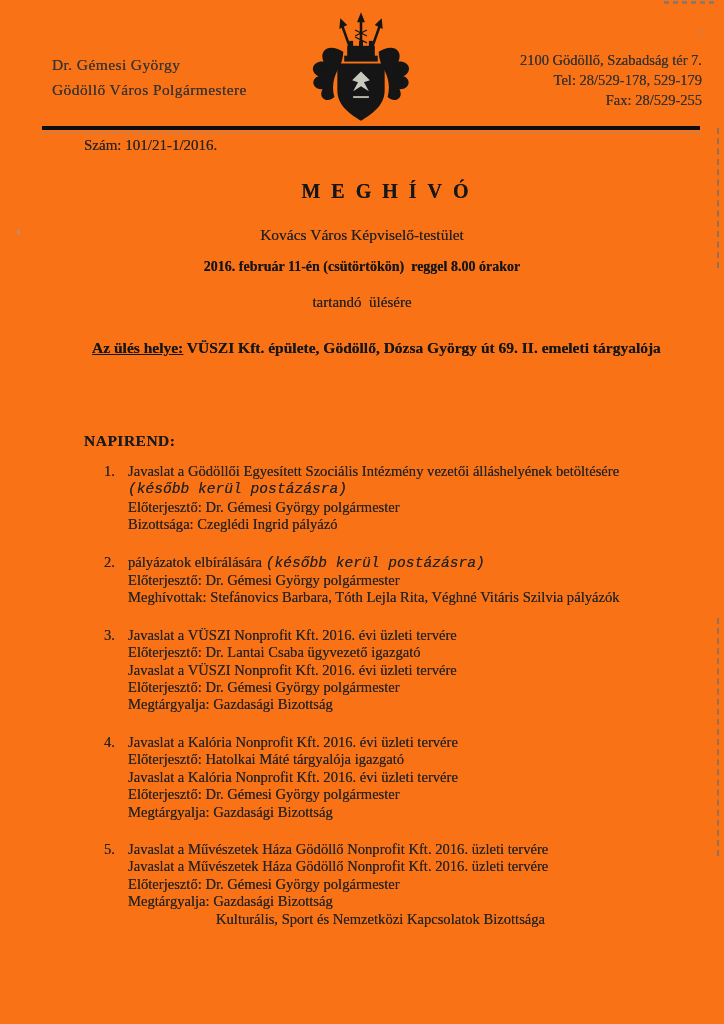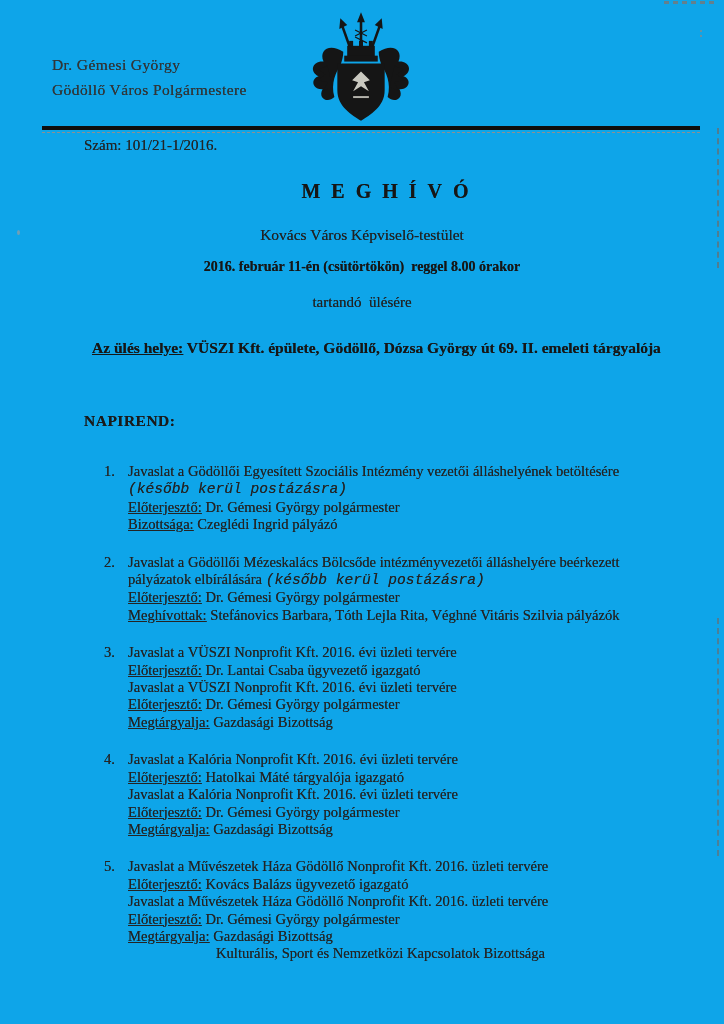--- a/index.html
+++ b/index.html
@@ -1,45 +1,45 @@
 <!DOCTYPE html>
 <html><head>
 <meta charset="utf-8">
 <style>
   html,body{margin:0;padding:0;background:#9a9a9a;}
   .page{
     position:relative;width:724px;height:1024px;margin:0 auto;
-    background:#0ea5e9;overflow:hidden;
+    background:#f97316;overflow:hidden;
     font-family:"Liberation Serif","DejaVu Serif",serif;
     color:#222;
   }
   .ink{text-shadow:0 0 .35px rgba(30,30,30,.75);}
   
   .sender{position:absolute;left:52px;top:52px;font-size:15.5px;line-height:25px;color:#353535;letter-spacing:.4px;}
   .contact{position:absolute;right:22px;top:50px;text-align:right;font-size:14.5px;line-height:20px;color:#333;}
   .emblem{position:absolute;left:292px;top:10px;width:138px;height:114px;}
   .rule{position:absolute;left:42px;right:24px;top:126px;height:4px;background:#0e0e0e;}
   .rule::after{content:"";position:absolute;left:0;right:0;top:6px;border-top:1px dashed #8f8f8f;}
   .refnum{position:absolute;left:84px;top:137px;font-size:15px;color:#242424;}
   
   .cline{position:absolute;left:0;width:100%;text-align:center;white-space:pre;}
   .doc-title{top:180px;font-size:20px;font-weight:bold;letter-spacing:.55em;text-indent:.55em;color:#161616;padding-left:23px;}
   .doc-subtitle{top:226px;font-size:15.5px;}
   .doc-datetime{top:259px;font-size:14px;font-weight:bold;color:#161616;}
   .doc-phrase{top:294px;font-size:15px;}
   
   .location{position:absolute;left:92px;top:339px;font-size:15.5px;font-weight:bold;color:#161616;white-space:pre;}
   .u{text-decoration:underline;}
-  .napirend{position:absolute;left:84px;top:412px;font-size:15.5px;font-weight:bold;letter-spacing:.5px;color:#1a1a1a;}
+  .napirend{position:absolute;left:84px;top:432px;font-size:15.5px;font-weight:bold;letter-spacing:.5px;color:#1a1a1a;}
   .agenda{position:absolute;left:104px;top:463px;width:578px;font-size:14.6px;line-height:17.4px;color:#242424;}
   .agenda-item{display:flex;margin-bottom:20px;}
   .agenda-number{width:24px;flex:none;}
   .agenda-line.indent{padding-left:88px;}
   .seg-italic{font-style:italic;font-family:Liberation Mono, monospace;}
-  .seg-underline{text-decoration:underline;}
+  .seg-underline{}
   
   .artifact{position:absolute;pointer-events:none;}
   .edge-line-1{left:717px;top:128px;height:140px;border-left:2px dashed #6d6d6d;opacity:.7;}
   .edge-line-2{left:717px;top:618px;height:238px;border-left:2px dashed #6d6d6d;opacity:.65;}
   .corner-frag{right:8px;top:1px;width:52px;height:3px;background:repeating-linear-gradient(90deg,#777 0 5px,transparent 5px 9px);opacity:.8;}
   .speck-1{left:17px;top:230px;width:3px;height:5px;background:#9c9c9c;border-radius:50%;opacity:.7;}
   .speck-2{left:700px;top:30px;width:2px;height:8px;background:repeating-linear-gradient(#8a8a8a 0 2px,transparent 2px 5px);opacity:.7;}
 </style>
 </head>
 <body>
@@ -88,20 +88,25 @@
         <path stroke="none" d="M104,56 l9,4 -7,5 8,6 -10,2 4,8 -9,-3 z" fill="#151515"></path>
 
         <path stroke="none" d="M46,54 h48 v27 c0,17 -15,25 -24,31 c-9,-6 -24,-14 -24,-31 z"></path>
 
         <path d="M70,62 l9,9 -6,2 5,9 -8,-5 -8,5 5,-9 -6,-2 z" fill="#dddbd2" stroke="none" opacity="0.9"></path>
         <path d="M62,88 h16" stroke="#dddbd2" stroke-width="2" opacity="0.8"></path>
       </g>
     </svg>
   </div>
 
+  <div class="contact ink">
+    <div>2100 Gödöllő, Szabadság tér 7.</div>
+    <div>Tel: 28/529-178, 529-179</div>
+    <div>Fax: 28/529-255</div>
+  </div>
 
   <div class="rule"></div>
 
   <div class="refnum ink">Szám: 101/21-1/2016.</div>
 
   <div class="cline doc-title ink">MEGHÍVÓ</div>
   <div class="cline doc-subtitle ink">Kovács Város Képviselő-testület</div>
   <div class="cline doc-datetime ink">2016. február 11-én (csütörtökön)  reggel 8.00 órakor</div>
   <div class="cline doc-phrase ink">tartandó  ülésére</div>
 
@@ -115,21 +120,20 @@
         <div class="agenda-content">
           <div class="agenda-line"><span class="seg-normal">Javaslat a Gödöllői Egyesített Szociális Intézmény vezetői álláshelyének betöltésére</span></div>
           <div class="agenda-line"><span class="seg-italic">(később kerül postázásra)</span></div>
           <div class="agenda-line"><span class="seg-underline">Előterjesztő:</span><span class="seg-normal"> Dr. Gémesi György polgármester</span></div>
           <div class="agenda-line"><span class="seg-underline">Bizottsága:</span><span class="seg-normal"> Czeglédi Ingrid pályázó</span></div>
         </div>
       </div>
       <div class="agenda-item">
         <div class="agenda-number">2.</div>
         <div class="agenda-content">
-          <div class="agenda-line"><span class="seg-normal">Javaslat a Gödöllői Mézeskalács Bölcsőde intézményvezetői álláshelyére beérkezett</span></div>
           <div class="agenda-line"><span class="seg-normal">pályázatok elbírálására </span><span class="seg-italic">(később kerül postázásra)</span></div>
           <div class="agenda-line"><span class="seg-underline">Előterjesztő:</span><span class="seg-normal"> Dr. Gémesi György polgármester</span></div>
           <div class="agenda-line"><span class="seg-underline">Meghívottak:</span><span class="seg-normal"> Stefánovics Barbara, Tóth Lejla Rita, Véghné Vitáris Szilvia pályázók</span></div>
         </div>
       </div>
       <div class="agenda-item">
         <div class="agenda-number">3.</div>
         <div class="agenda-content">
           <div class="agenda-line"><span class="seg-normal">Javaslat a VÜSZI Nonprofit Kft. 2016. évi üzleti tervére</span></div>
           <div class="agenda-line"><span class="seg-underline">Előterjesztő:</span><span class="seg-normal"> Dr. Lantai Csaba ügyvezető igazgató</span></div>
@@ -145,21 +149,20 @@
           <div class="agenda-line"><span class="seg-underline">Előterjesztő:</span><span class="seg-normal"> Hatolkai Máté tárgyalója igazgató</span></div>
           <div class="agenda-line"><span class="seg-normal">Javaslat a Kalória Nonprofit Kft. 2016. évi üzleti tervére</span></div>
           <div class="agenda-line"><span class="seg-underline">Előterjesztő:</span><span class="seg-normal"> Dr. Gémesi György polgármester</span></div>
           <div class="agenda-line"><span class="seg-underline">Megtárgyalja:</span><span class="seg-normal"> Gazdasági Bizottság</span></div>
         </div>
       </div>
       <div class="agenda-item">
         <div class="agenda-number">5.</div>
         <div class="agenda-content">
           <div class="agenda-line"><span class="seg-normal">Javaslat a Művészetek Háza Gödöllő Nonprofit Kft. 2016. üzleti tervére</span></div>
-          <div class="agenda-line"><span class="seg-underline">Előterjesztő:</span><span class="seg-normal"> Kovács Balázs ügyvezető igazgató</span></div>
           <div class="agenda-line"><span class="seg-normal">Javaslat a Művészetek Háza Gödöllő Nonprofit Kft. 2016. üzleti tervére</span></div>
           <div class="agenda-line"><span class="seg-underline">Előterjesztő:</span><span class="seg-normal"> Dr. Gémesi György polgármester</span></div>
           <div class="agenda-line"><span class="seg-underline">Megtárgyalja:</span><span class="seg-normal"> Gazdasági Bizottság</span></div>
           <div class="agenda-line indent"><span class="seg-normal">Kulturális, Sport és Nemzetközi Kapcsolatok Bizottsága</span></div>
         </div>
       </div>
     </div>
 
 </div>
 

